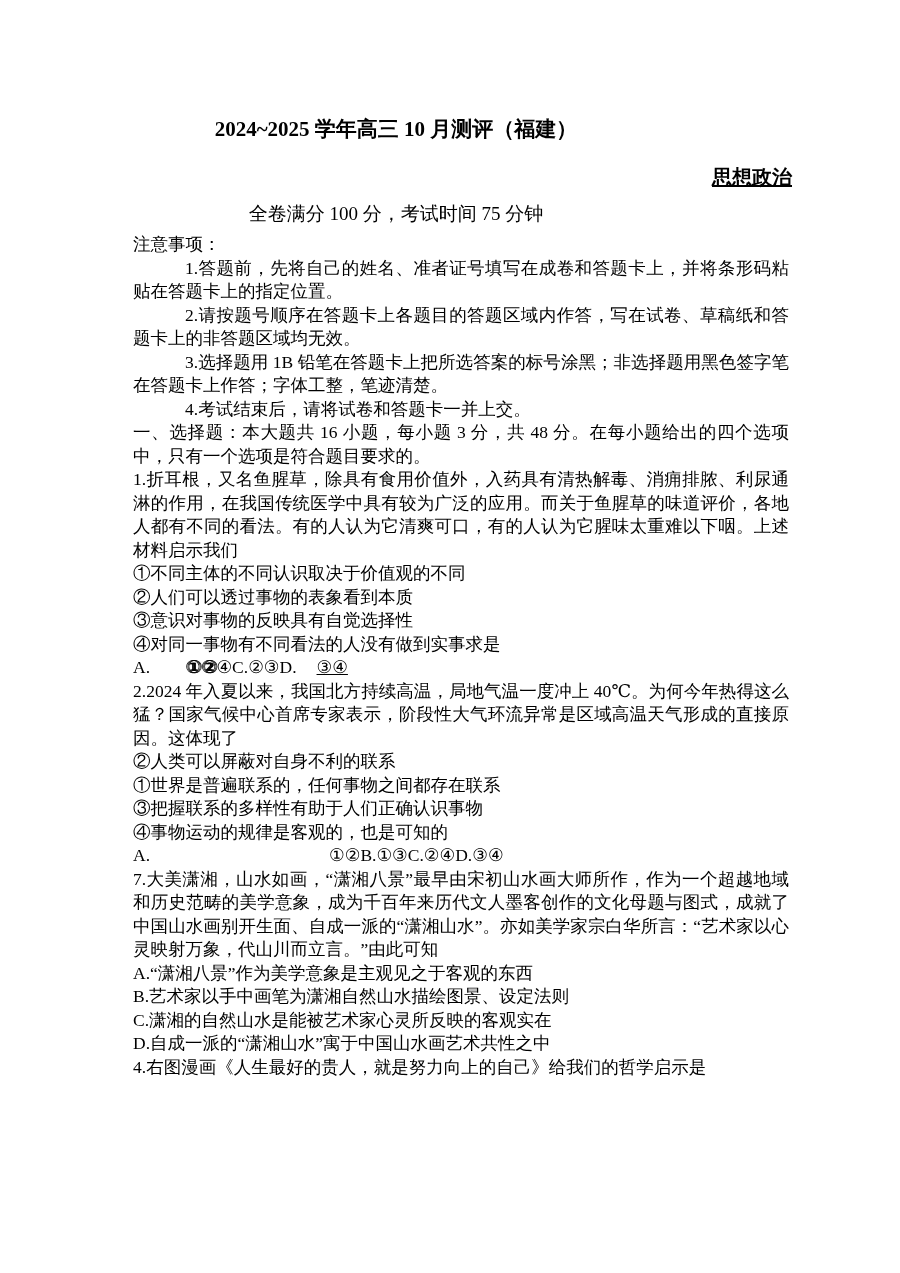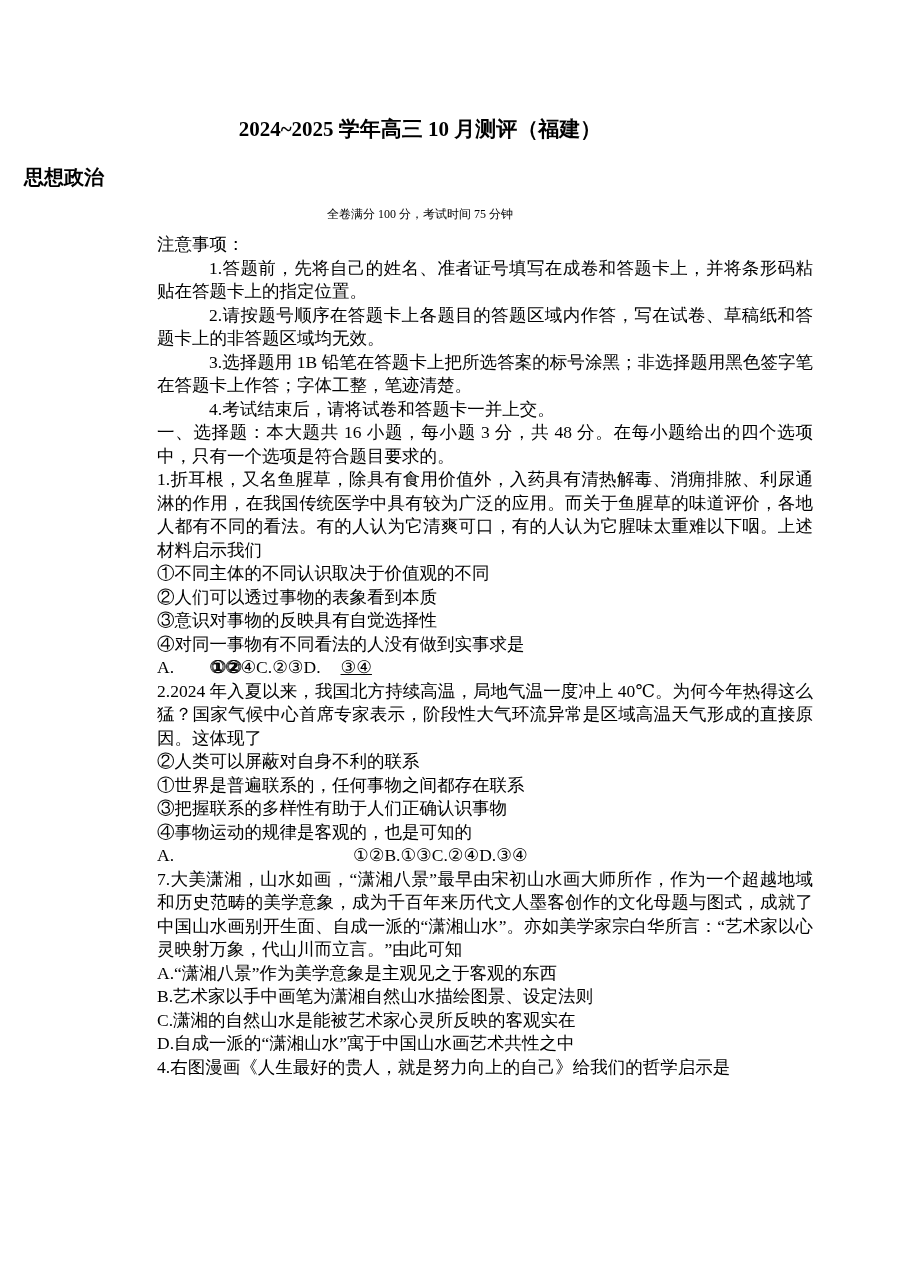--- a/index.html
+++ b/index.html
@@ -11,40 +11,40 @@
     width: 900px;
     height: 1273px;
     overflow: hidden;
     color: #000;
     font-family: "Liberation Serif", "DejaVu Serif", serif;
   }
   .page {
     width: 792px;
     height: 1273px;
     position: relative;
-    padding-left: 24px;
   }
   .title {
     margin: 0;
     padding-top: 116px;
     font-size: 21px;
     line-height: 26px;
     font-weight: bold;
     text-align: center;
   }
   .subject {
     margin: 22px 0 0 0;
     font-size: 20px;
     line-height: 26px;
     font-weight: bold;
-    text-align: left;
+    text-align: right;
+    text-decoration: underline;
   }
   .examinfo {
     margin-top: 13px;
-    font-size: 12px;
+    font-size: 19px;
     line-height: 22px;
     text-align: center;
   }
   .docbody {
     margin-top: 8px;
     margin-left: 133px;
     width: 656px;
     font-size: 17.5px;
     line-height: 23.5px;
     text-align: justify;

